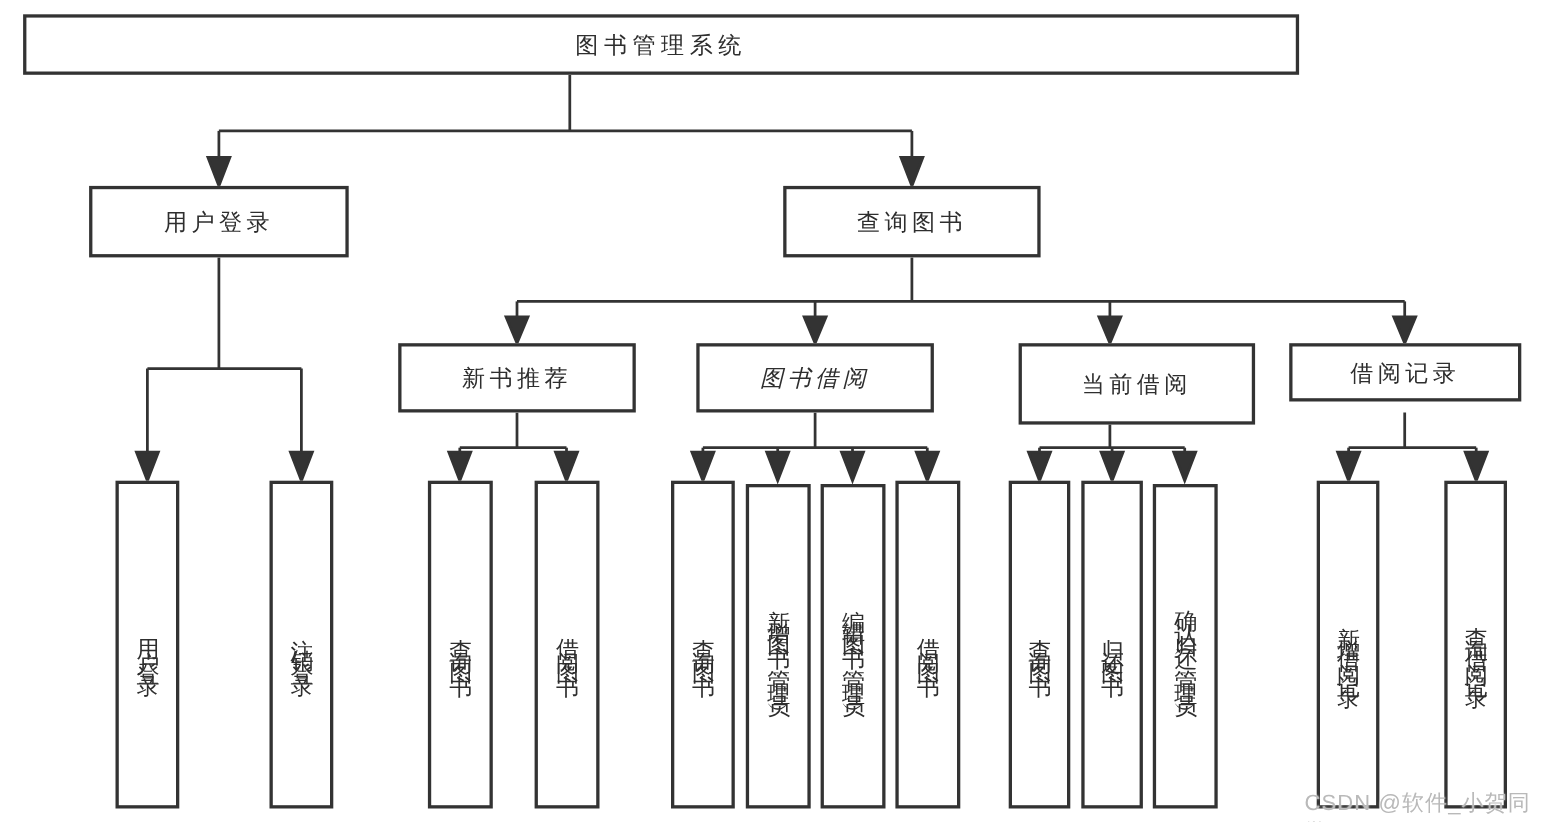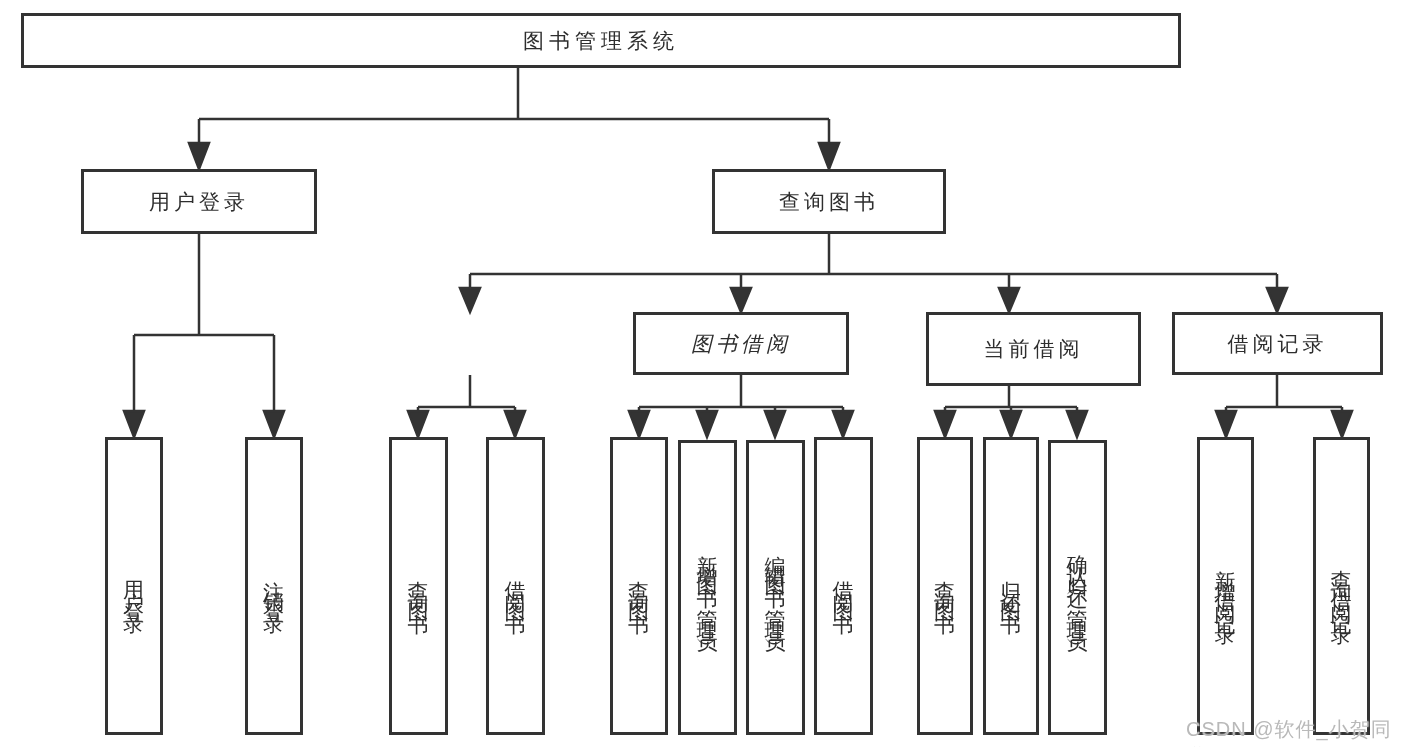--- a/index.html
+++ b/index.html
@@ -94,23 +94,24 @@
       <line x1="1342" y1="407" x2="1342" y2="419"></line>
       <polygon points="1332,411 1352,411 1342,437"></polygon>
     </g>
   </svg>
 
   <div class="node root" style="left:21px;top:13px;width:1160px;height:55px;">图书管理系统</div>
 
   <div class="node" style="left:81px;top:169px;width:236px;height:65px;">用户登录</div>
   <div class="node" style="left:712px;top:169px;width:234px;height:65px;">查询图书</div>
 
+  <div class="node" style="left:362px;top:312px;width:216px;height:63px;">新书推荐</div>
   <div class="node" style="left:633px;top:312px;width:216px;height:63px;font-style:italic;">图书借阅</div>
   <div class="node" style="left:902px;top:312px;width:215px;height:74px;margin-left:24px;">当前借阅</div>
-  <div class="node" style="left:1172px;top:312px;width:211px;height:63px;">借阅记录</div>
+  <div class="node" style="left:1172px;top:312px;width:211px;height:53px;">借阅记录</div>
 
   <div class="leaf" style="left:105px;top:437px;width:58px;height:298px;">用户登录</div>
   <div class="leaf" style="left:245px;top:437px;width:58px;height:298px;">注销登录</div>
 
   <div class="leaf" style="left:389px;top:437px;width:59px;height:298px;">查询图书</div>
   <div class="leaf" style="left:486px;top:437px;width:59px;height:298px;">借阅图书</div>
 
   <div class="leaf" style="left:610px;top:437px;width:58px;height:298px;">查询图书</div>
   <div class="leaf" style="left:678px;top:440px;width:59px;height:295px;">新增图书（管理员）</div>
   <div class="leaf" style="left:746px;top:440px;width:59px;height:295px;">编辑图书（管理员）</div>

